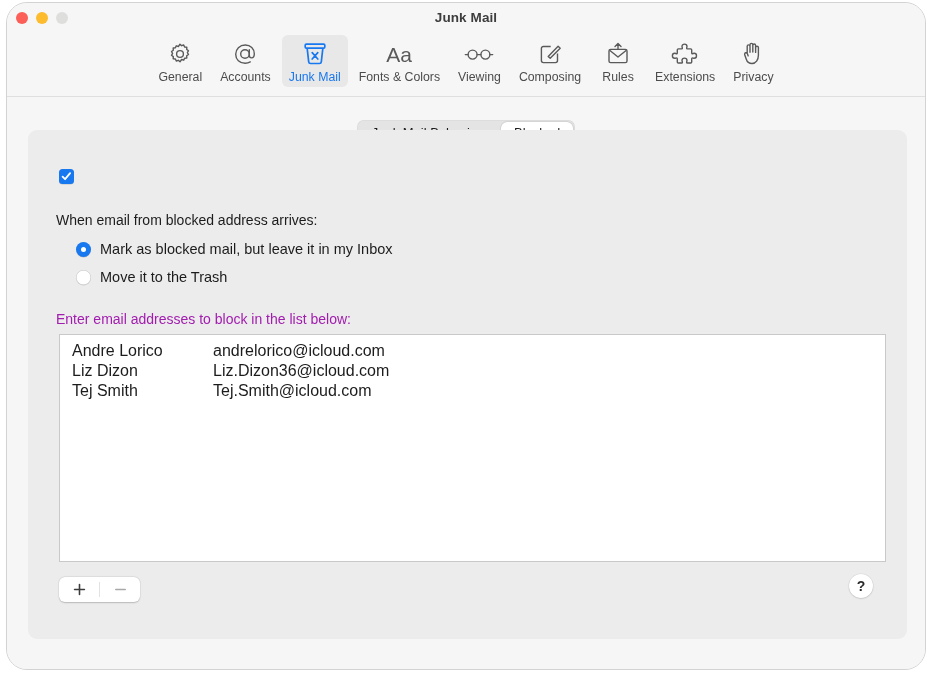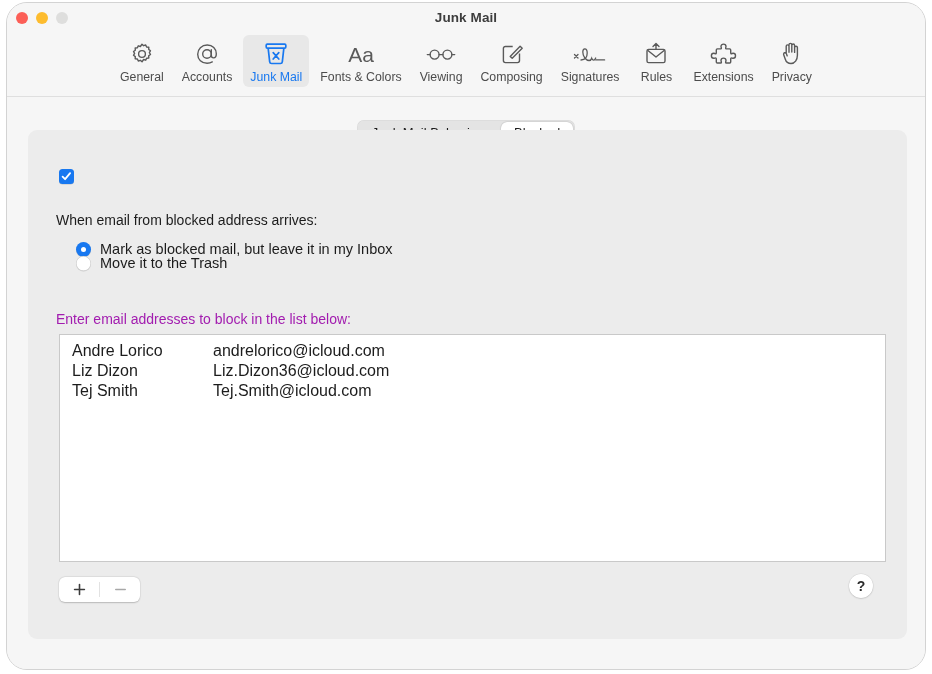--- a/index.html
+++ b/index.html
@@ -118,21 +118,21 @@
 
   
   #q-label { position:absolute; left:28px; top:82px; font-size:14px; color:#1c1c1c; }
 
   
   .radio-row {
     position:absolute; left:48px;
     display:flex; align-items:center; gap:9px;
   }
   #radio-0 { top:111px; }
-  #radio-1 { top:125px; }
+  #radio-1 { top:139px; }
   .radio {
     width:15px; height:15px; border-radius:50%;
     background:#ffffff;
     box-shadow:inset 0 0 0 .5px #c2c2c2, 0 .5px .5px rgba(0,0,0,.14);
     position:relative; flex:none;
   }
   .radio.on { background:#1878f0; box-shadow:0 .5px .5px rgba(0,0,0,.2); }
   .radio.on::after {
     content:""; position:absolute; left:5px; top:5px;
     width:5px; height:5px; border-radius:50%; background:#fff;
@@ -254,30 +254,20 @@
     <div class="tb-item">
       <div class="tb-icon">
         <svg width="26" height="26" viewBox="0 0 26 26" fill="none" stroke="#5a5a5a" stroke-width="1.4">
           <path d="M20.5 12.4v7.2a2 2 0 01-2 2H6.4a2 2 0 01-2-2V7.5a2 2 0 012-2h7.3" stroke-linejoin="round"></path>
           <path d="M11.2 15.4l9.9-10.1 2.1 2-10 10z" stroke-linejoin="round"></path>
         </svg>
       </div>
       <div class="tb-label">Composing</div>
     </div>
 
-    <div class="tb-item">
-      <div class="tb-icon">
-        <svg width="38" height="26" viewBox="0 0 38 26" fill="none" stroke="#5a5a5a" stroke-width="1.3" stroke-linecap="round">
-          <path d="M3.5 13.5l3.5 3.5M7 13.5l-3.5 3.5"></path>
-          <path d="M10 19c3.5 0 6.2-2.4 6.2-6.9 0-2.6-1-4.3-2.4-4.3-1.3 0-2 1.4-2 3.3 0 4.6 3.3 8.4 6.3 8.4 1.4 0 2.2-.9 2.6-2.3.5 1.3 1.2 2 2 2 .9 0 1.5-.8 2-2.2"></path>
-          <path d="M24.8 18.9h8.8"></path>
-        </svg>
-      </div>
-      <div class="tb-label">Signatures</div>
-    </div>
 
     <div class="tb-item">
       <div class="tb-icon">
         <svg width="28" height="28" viewBox="0 0 28 28" fill="none" stroke="#5a5a5a" stroke-width="1.4">
           <rect x="5" y="9.4" width="18" height="13.2" rx="1.6"></rect>
           <path d="M5.6 10.2L14 17l8.4-6.8" stroke-linejoin="round"></path>
           <path d="M14 9V3.6M14 3.6l-3 3M14 3.6l3 3" stroke-linecap="round" stroke-linejoin="round"></path>
         </svg>
       </div>
       <div class="tb-label">Rules</div>

